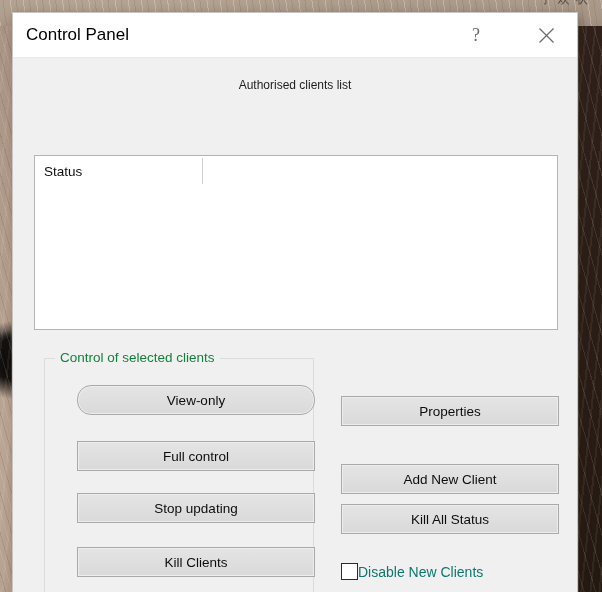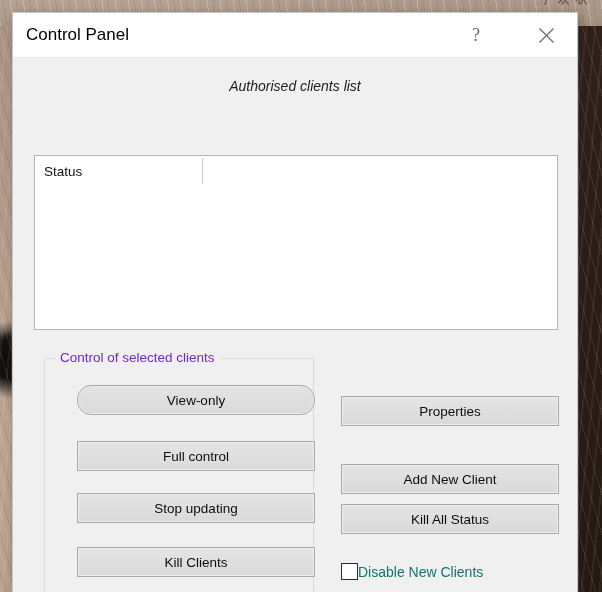--- a/index.html
+++ b/index.html
@@ -123,24 +123,23 @@
     height: 541px;
     background: #f0f0f0;
   }
 
   #list-caption {
     position: absolute;
     top: 20px;
     left: 0;
     width: 100%;
     text-align: center;
-    font-size: 14px;
+    font-size: 12px;
     color: #1d1d1d;
     font-family: "Liberation Sans", sans-serif;
-    font-style: italic;
   }
 
   
   #clients-list {
     position: absolute;
     left: 21px;
     top: 97px;
     width: 524px;
     height: 175px;
     background: #ffffff;
@@ -187,21 +186,21 @@
     border: 1px solid #dcdcdc;
     box-sizing: border-box;
   }
   #control-group-label {
     position: absolute;
     left: 10px;
     top: -9px;
     background: #f0f0f0;
     padding: 0 5px;
     font-size: 13.5px;
-    color: #6d28d9;
+    color: #15803d;
     white-space: nowrap;
     font-family: "Liberation Sans", sans-serif;
   }
 
   
   .btn {
     position: absolute;
     height: 30px;
     background: linear-gradient(180deg, #e4e4e4 0%, #dfdfdf 50%, #d9d9d9 100%);
     border: 1px solid #a9a9a9;

